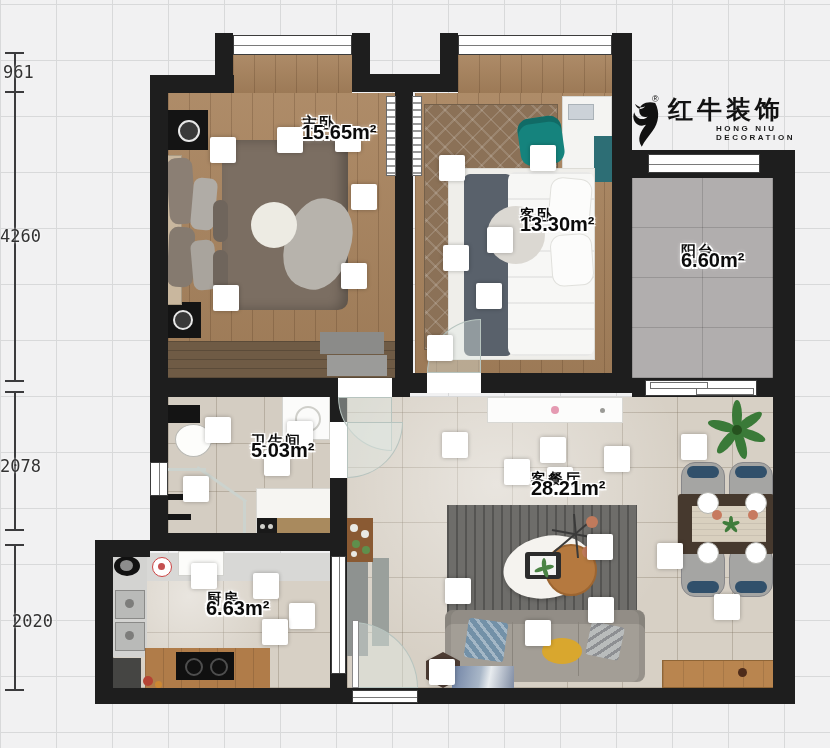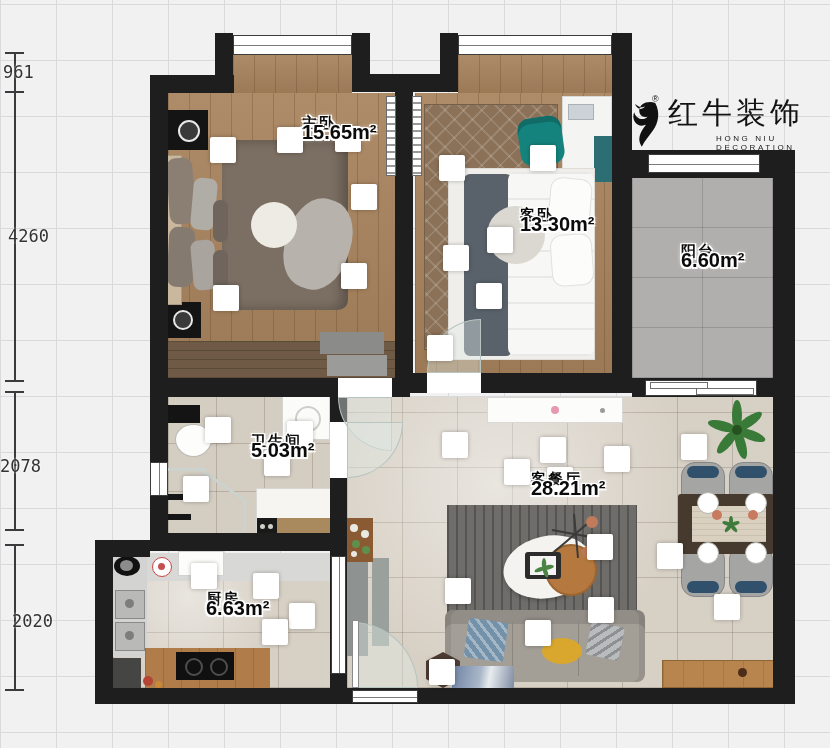--- a/index.html
+++ b/index.html
@@ -27,22 +27,22 @@
     text-shadow:-1.5px -1.5px 0 #fff,1.5px -1.5px 0 #fff,-1.5px 1.5px 0 #fff,1.5px 1.5px 0 #fff,0 0 5px #fff;}
   .rname{font-size:15px;letter-spacing:2px;}
   .rarea{font-size:20px;margin-top:7px;}
   
   .dim-line{position:absolute;left:14px;width:2px;background:#3b3b3d;z-index:9;}
   .dim-tick{position:absolute;left:5px;width:19px;height:2px;background:#3b3b3d;z-index:9;}
   .dim-label{position:absolute;font-family:"DejaVu Sans Mono",monospace;font-size:17px;color:#333;z-index:9;text-shadow:0 0 3px #fff;}
   
   #logo{position:absolute;left:630px;top:96px;display:flex;align-items:flex-start;z-index:9;}
   #logo .txt{margin-left:6px;}
-  #logo .cn{font-size:30px;font-weight:normal;color:#121212;letter-spacing:4px;line-height:1.1;}
-  #logo .en{font-size:8px;color:#1a1a1a;letter-spacing:2.6px;margin-top:5px;font-weight:normal;padding-left:48px;}
+  #logo .cn{font-size:25px;font-weight:bold;color:#121212;letter-spacing:4px;line-height:1.1;}
+  #logo .en{font-size:8px;color:#1a1a1a;letter-spacing:2.6px;font-weight:bold;padding-left:48px;}
   #logo .reg{position:absolute;left:22px;top:-2px;font-size:9px;color:#111;}
   .chair{background:#a5a5a3;border:1px solid #87878a;border-radius:14px;box-sizing:border-box;}
   .chair .cush{position:absolute;left:5px;width:32px;height:12px;background:#31506b;border-radius:6px;}
   .plate{background:#fff;border:1px solid #b5b5b0;border-radius:50%;z-index:4;}
 </style>
 </head>
 <body>
 
 <div id="canvas">
 
@@ -51,21 +51,21 @@
   <div class="dim-line" style="top:391px;height:139px"></div>
   <div class="dim-line" style="top:544px;height:146px"></div>
   <div class="dim-tick" style="top:52px"></div>
   <div class="dim-tick" style="top:91px"></div>
   <div class="dim-tick" style="top:380px"></div>
   <div class="dim-tick" style="top:391px"></div>
   <div class="dim-tick" style="top:529px"></div>
   <div class="dim-tick" style="top:544px"></div>
   <div class="dim-tick" style="top:689px"></div>
   <div class="dim-label" style="left:3px;top:62px">961</div>
-  <div class="dim-label" style="left:8px;top:226px">4260</div>
+  <div class="dim-label" style="left:0px;top:226px">4260</div>
   <div class="dim-label" style="left:0px;top:456px">2078</div>
   <div class="dim-label" style="left:12px;top:611px">2020</div>
 
   <div id="logo">
     <svg width="38" height="56" viewBox="0 0 38 56">
       <path fill="#111" d="M30 3 C21 0 11 4 11 12 C11 18 16 21 21 19 C16 25 7 22 5 14 C1 24 9 33 19 29 C12 38 8 46 14 55 C17 48 23 42 27 36 C34 27 36 14 30 3 Z M6 4 C10 8 14 9 18 7 C14 12 8 11 6 4 Z"></path>
     </svg>
     <span class="reg">®</span>
     <div class="txt">
       <div class="cn">红牛装饰</div>

